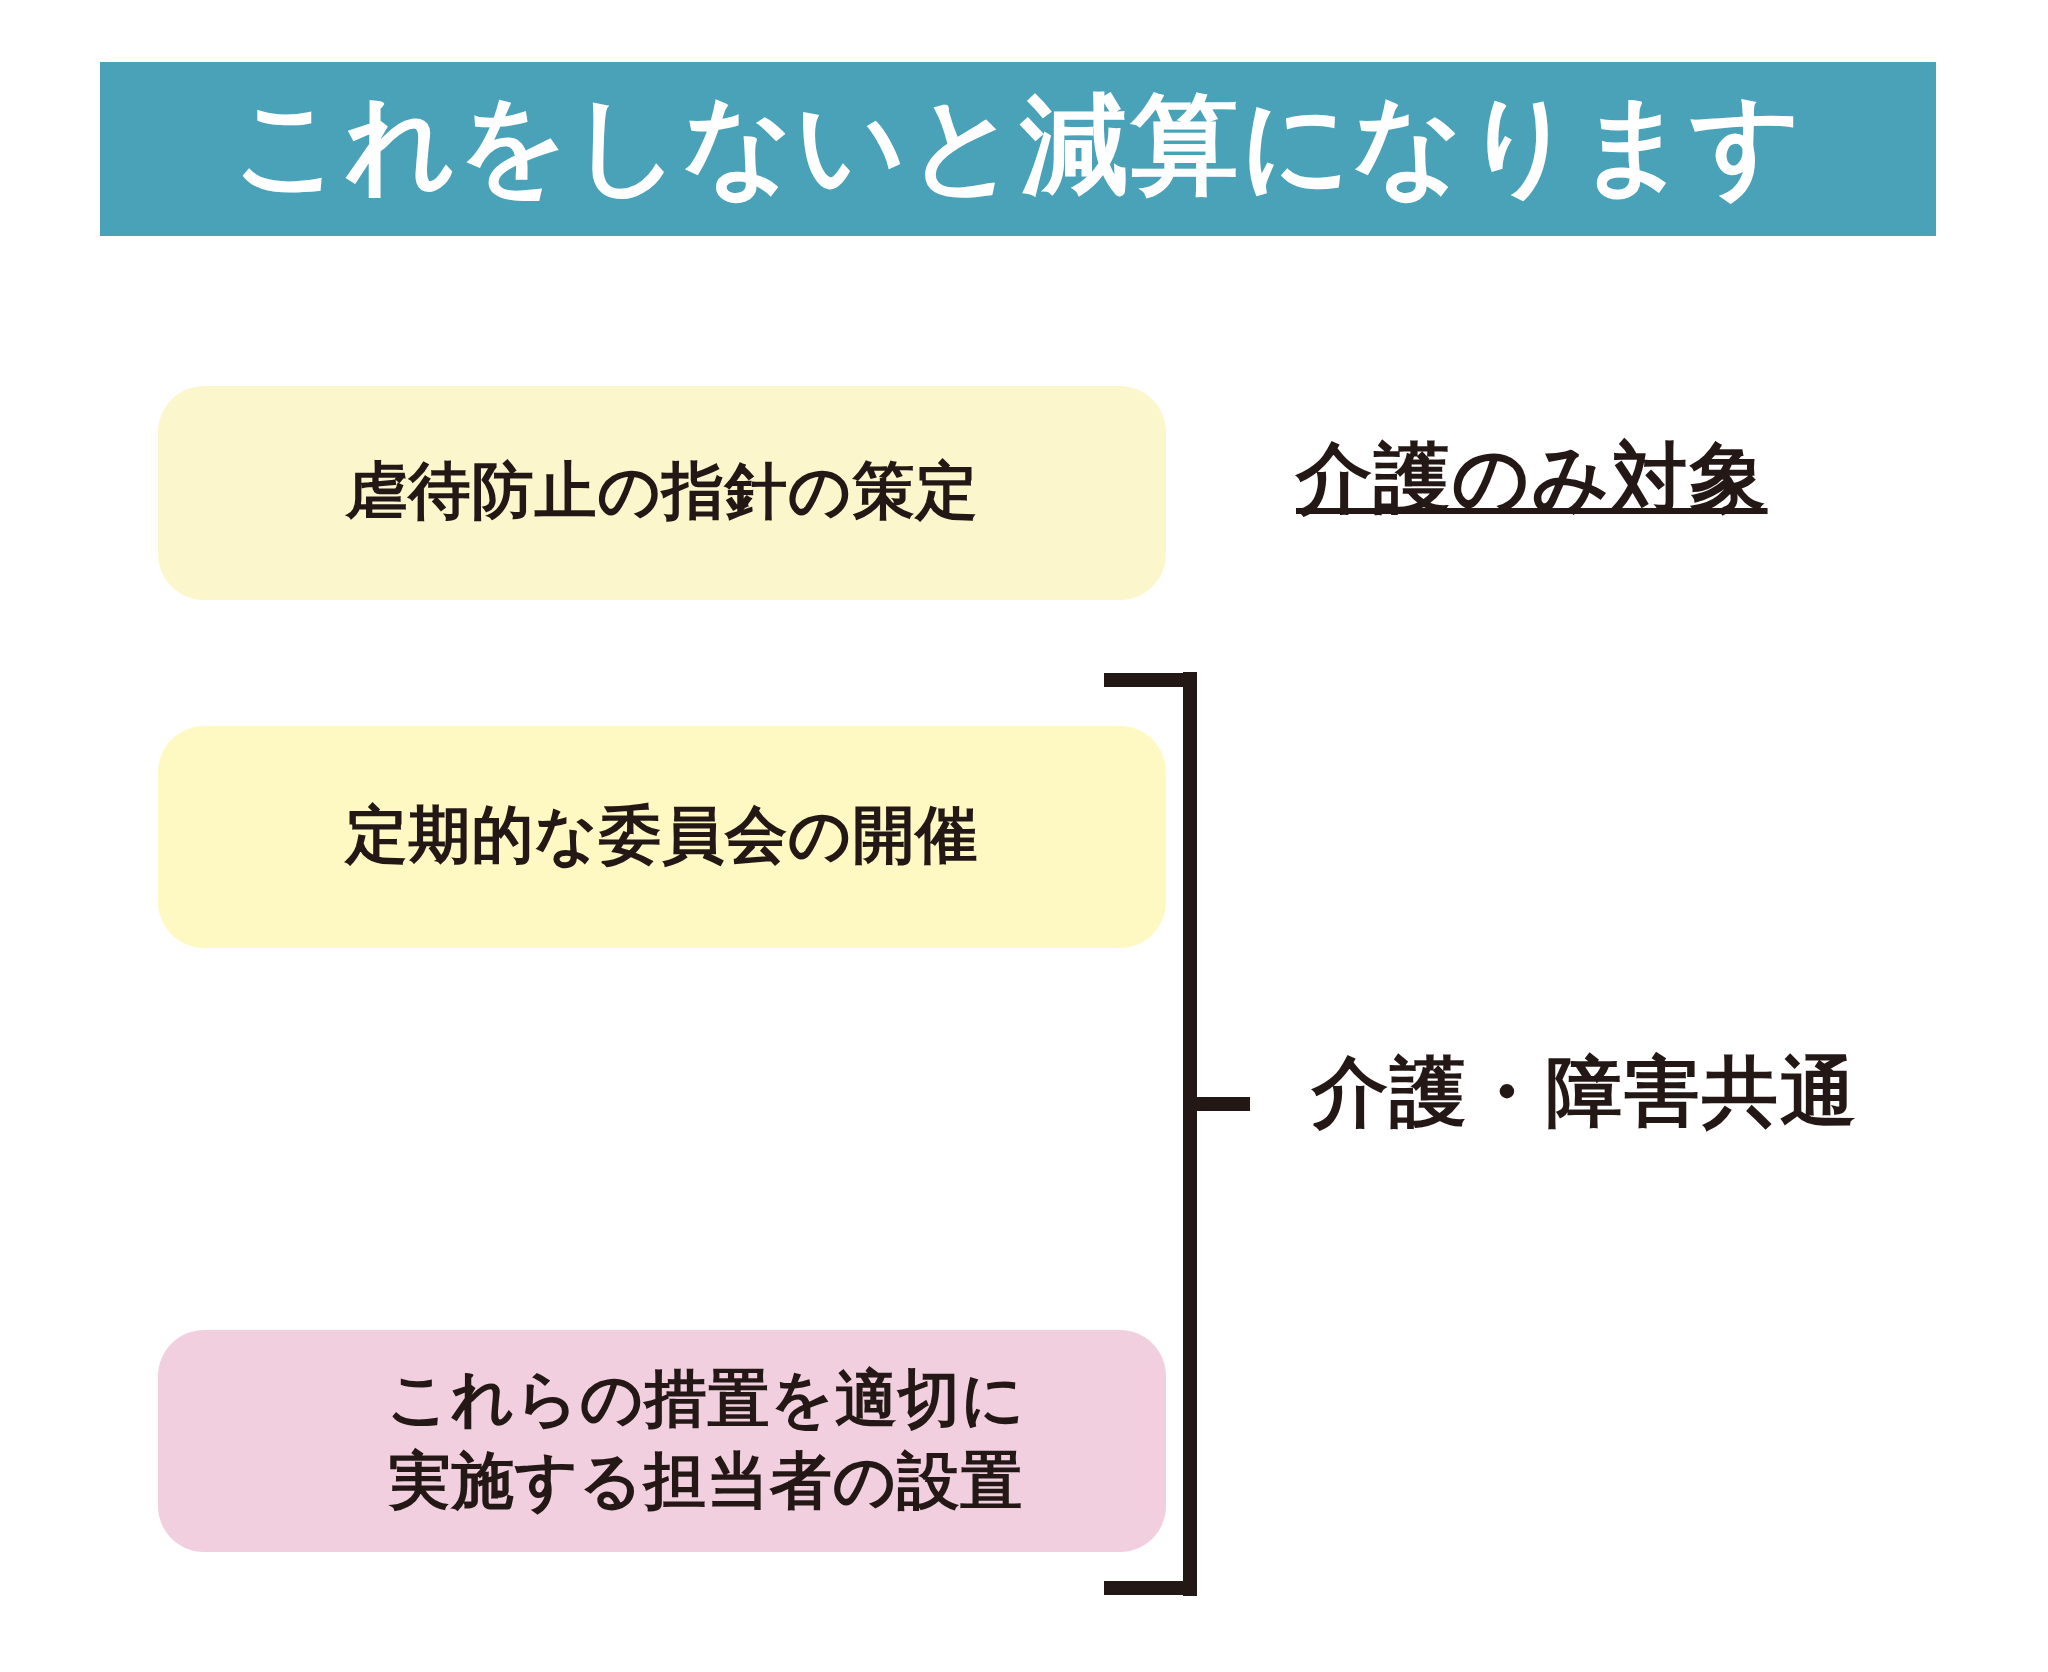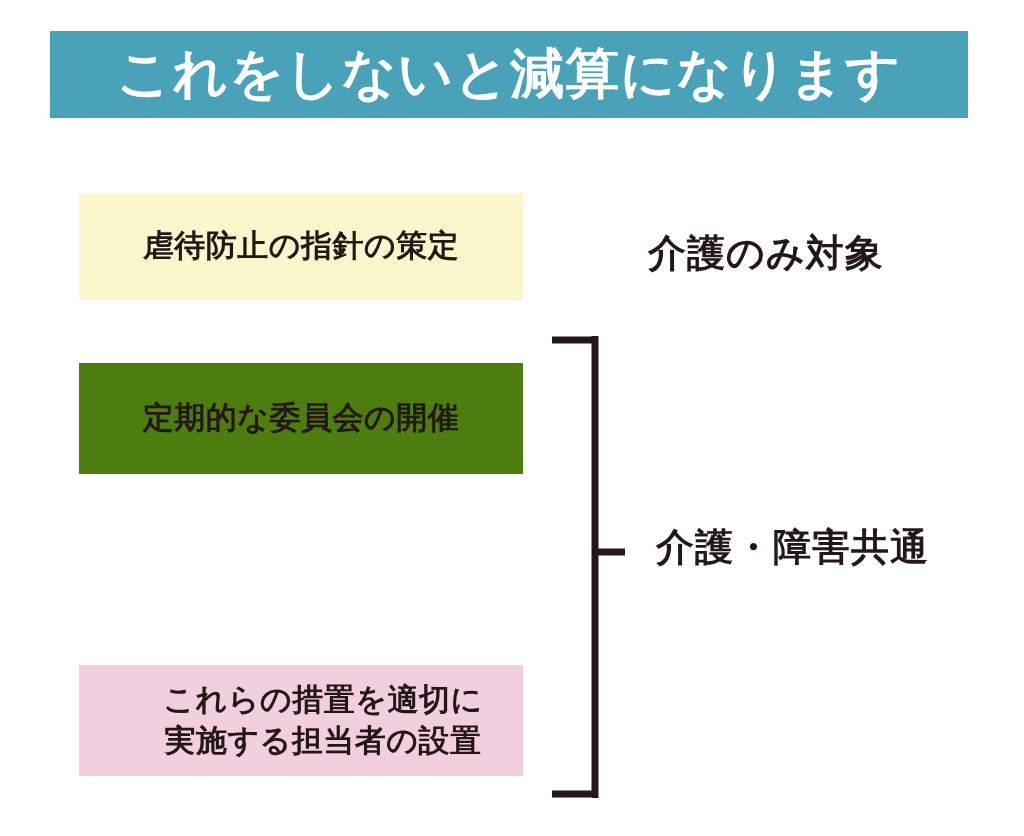--- a/index.html
+++ b/index.html
@@ -46,45 +46,46 @@
     font-weight: 700;
     letter-spacing: 1px;
     line-height: 1;
     white-space: nowrap;
   }
 
   
   .measure-box {
     position: absolute;
     left: 79px;
-    width: 444px;
+    width: 504px;
     display: flex;
     align-items: center;
     justify-content: center;
     box-sizing: border-box;
     text-align: center;
+    border-radius: 23px;
   }
   .measure-box .box-text {
     color: #231815;
     font-size: 31px;
     font-weight: 700;
     line-height: 1.30;
     letter-spacing: 0.5px;
     white-space: pre-line;
   }
 
   .box-policy {
     top: 193px;
     height: 107px;
     background: #fcf6cd;
   }
   .box-committee {
     top: 363px;
     height: 111px;
-    background: #4d7c0f;
+    background: #fef9c3;
   }
   .box-training {
     top: 512px;
     height: 111px;
     background: #f2cfdf;
   }
   .box-staff {
     top: 665px;
     height: 111px;
     background: #f2cfdf;
@@ -96,21 +97,22 @@
     position: absolute;
     color: #231815;
     font-size: 38px;
     font-weight: 700;
     letter-spacing: 1px;
     line-height: 1;
     white-space: nowrap;
   }
   .label-care-only {
     left: 648px;
-    top: 234px;
+    top: 221px;
+    text-decoration: underline;
   }
   .label-care-disability {
     left: 645px;
     top: 528px;
     margin-left: 11px;
   }
 
   
   .bracket {
     position: absolute;

